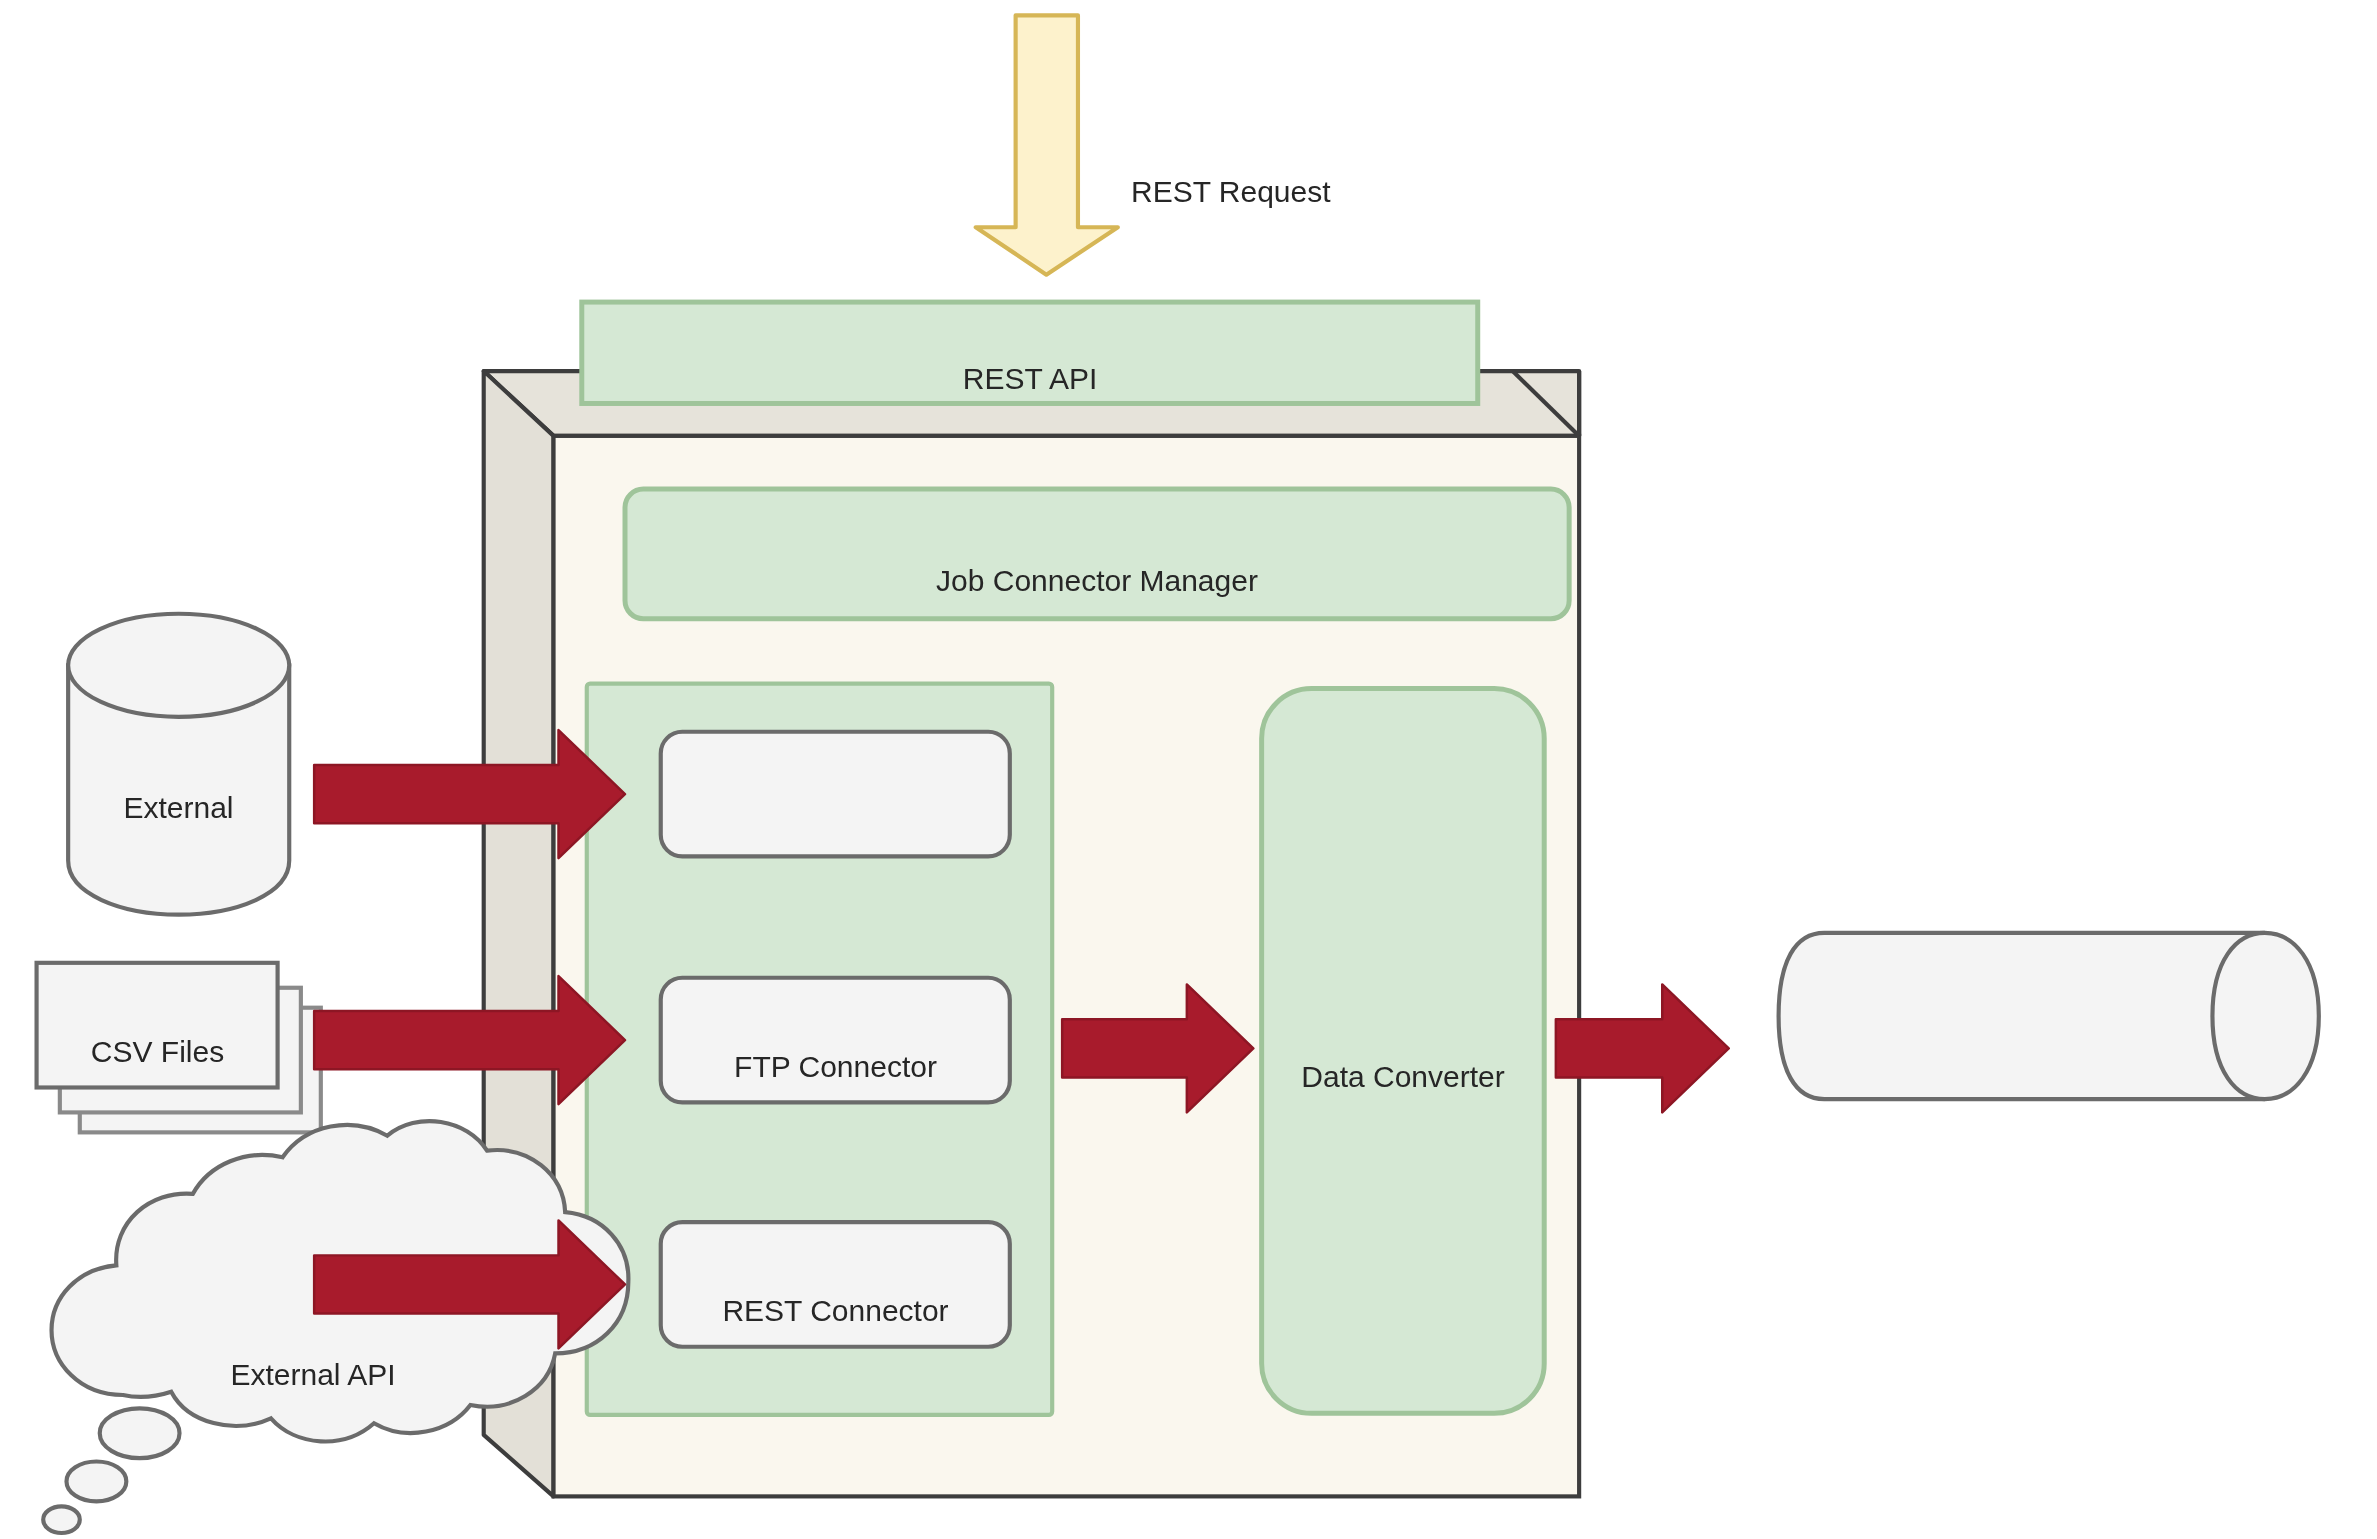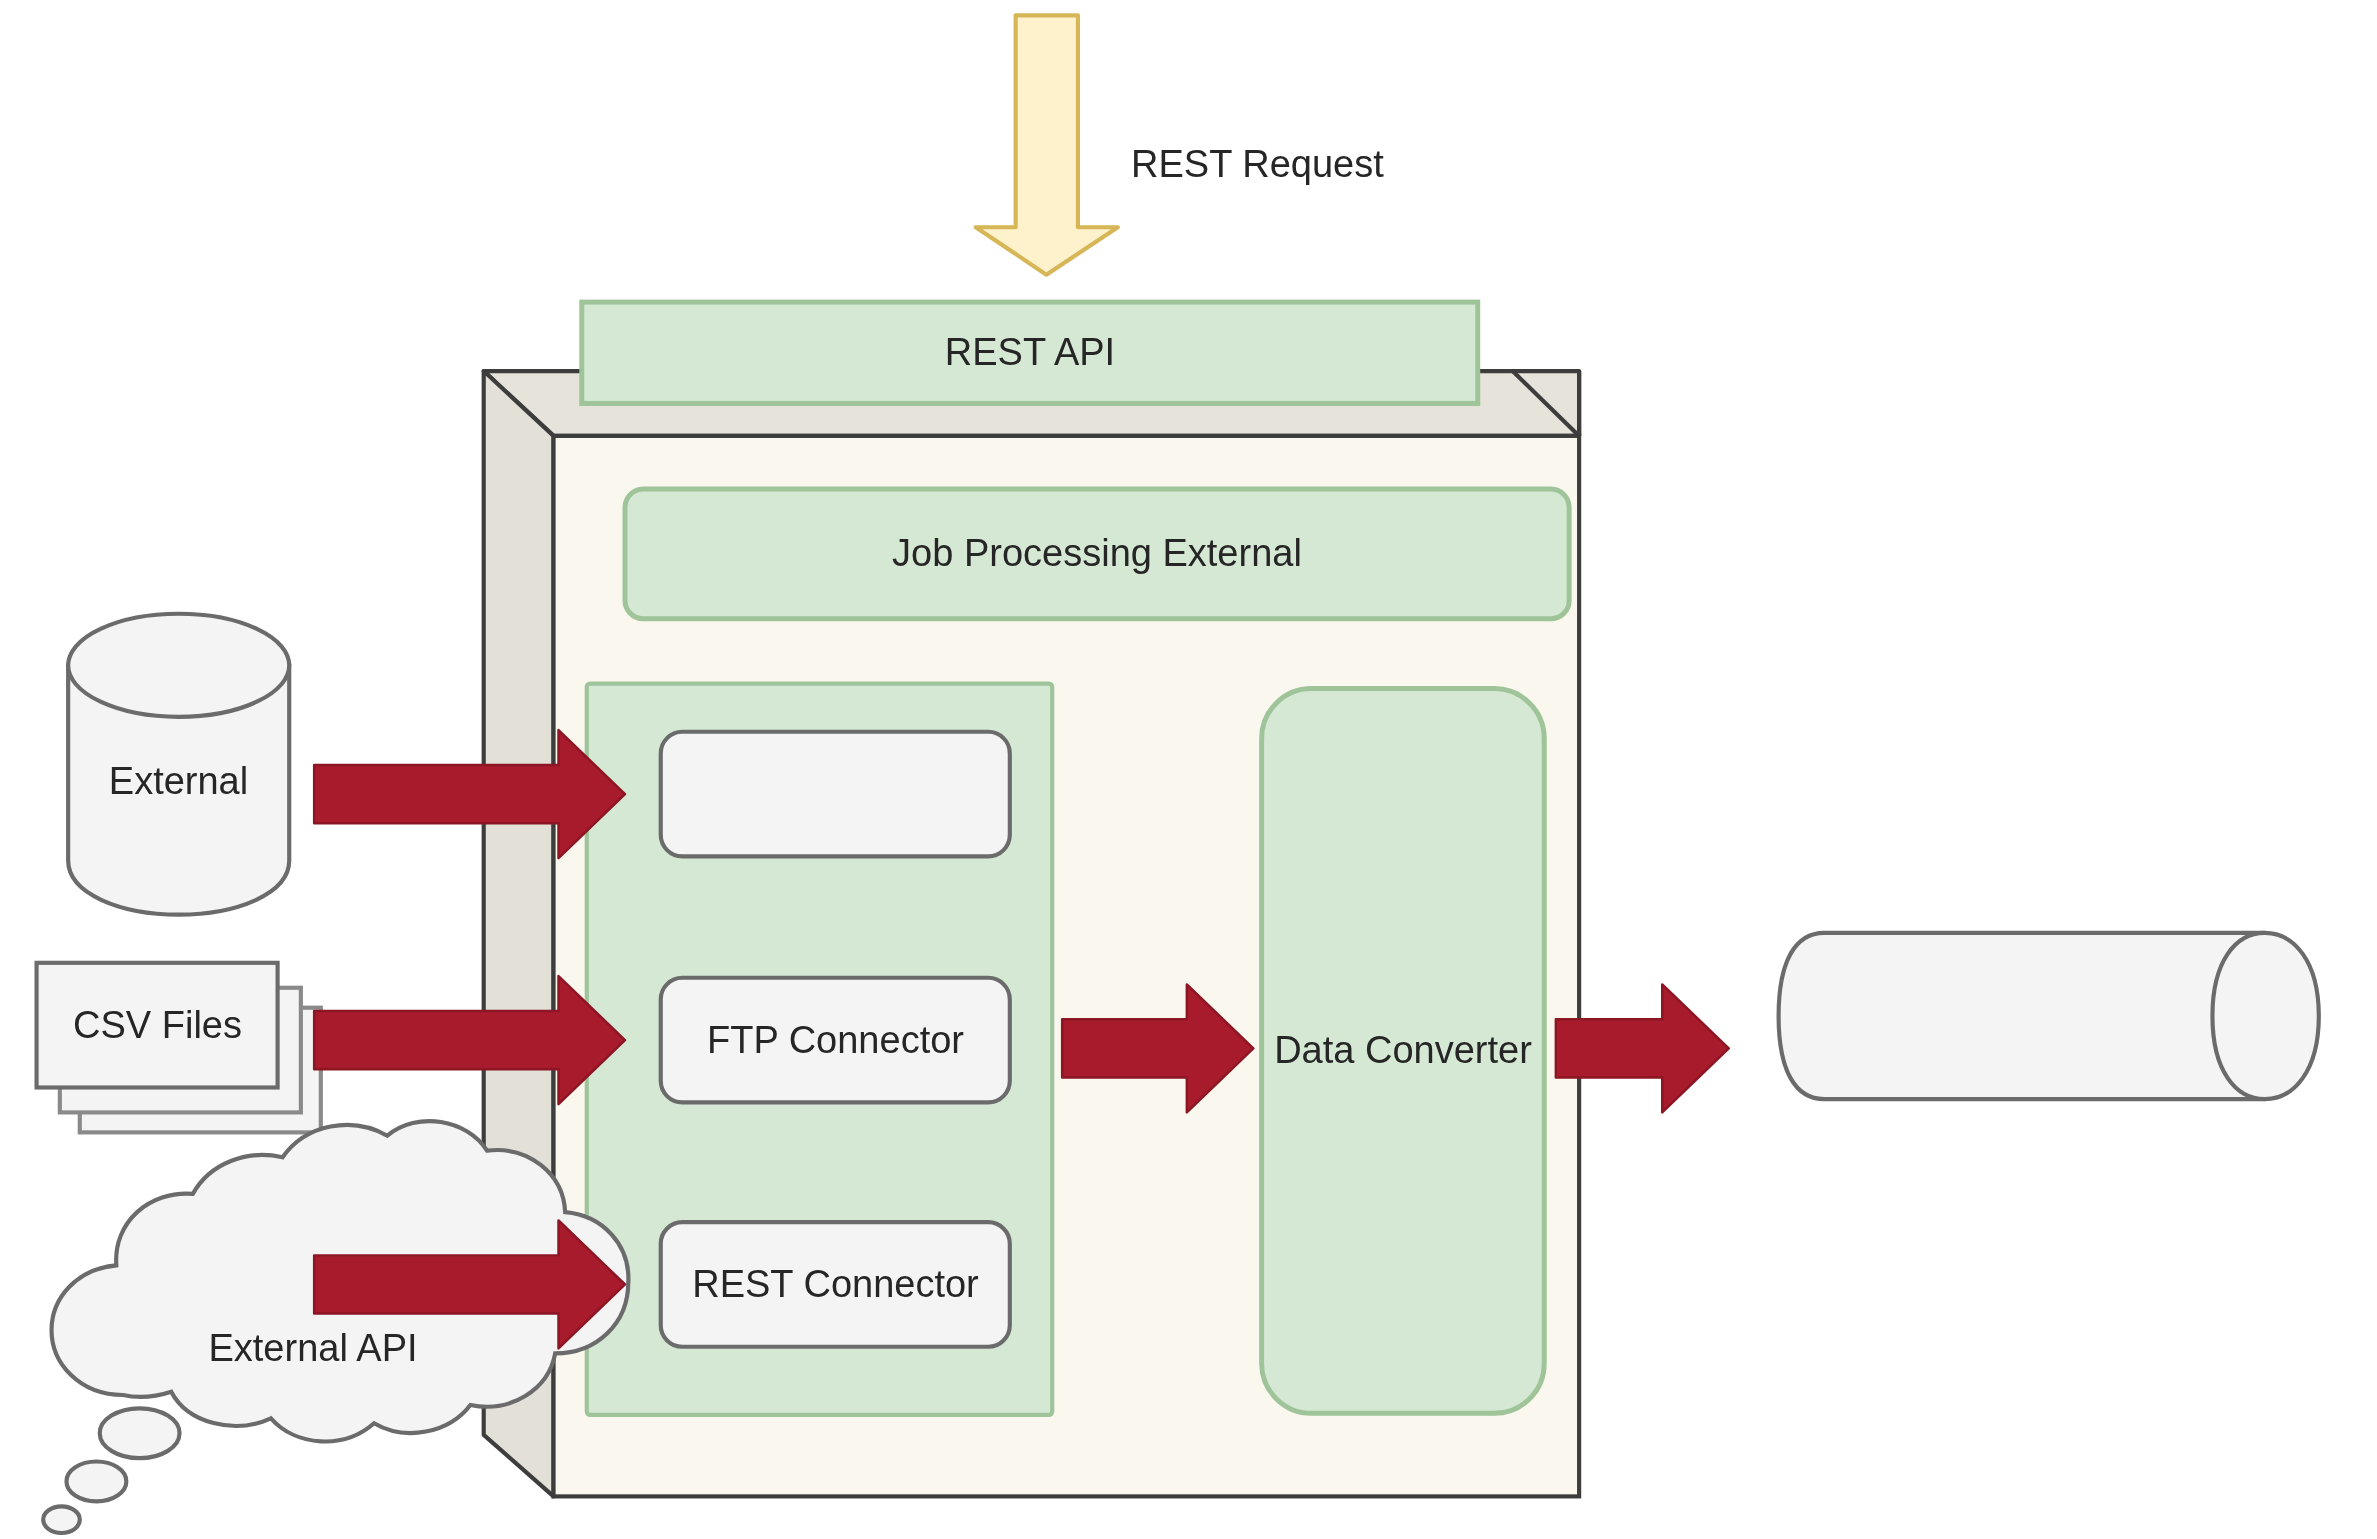--- a/index.html
+++ b/index.html
@@ -25,24 +25,25 @@
     height: 1540px;
   }
   .lbl {
     position: absolute;
     display: flex;
     align-items: center;
     justify-content: center;
     text-align: center;
     color: #262626;
     font-family: "Liberation Sans", sans-serif;
-    font-size: 38px;
+    font-size: 30px;
     line-height: 1.15;
     white-space: nowrap;
     pointer-events: none;
+    margin-top: 27px;
   }
 </style>
 </head>
 <body>
 
 <div id="canvas">
 
   <svg class="layer" viewBox="0 0 2860 1852" xmlns="http://www.w3.org/2000/svg">
 
     <g>
@@ -145,21 +146,21 @@
     <g>
       <path d="M 1872 1226 L 2000 1226 L 2000 1184 L 2080 1261 L 2000 1338 L 2000 1296 L 1872 1296 Z" fill="#a81b2c" stroke="#8d1624" stroke-width="3" stroke-linejoin="round"></path>
     </g>
 
   </svg>
 
   <div class="lbl" style="left:1131px; top:140px; width:349px; height:50px; justify-content:flex-start;">REST Request</div>
 
   <div class="lbl" style="left:582px; top:302px; width:896px; height:101px;">REST API</div>
 
-  <div class="lbl" style="left:625px; top:489px; width:944px; height:130px;">Job Processing External</div>
+  <div class="lbl" style="left:625px; top:489px; width:944px; height:130px;">Job Connector Manager</div>
 
 
   <div class="lbl" style="left:661px; top:978px; width:349px; height:125px;">FTP Connector</div>
 
   <div class="lbl" style="left:661px; top:1222px; width:349px; height:125px;">REST Connector</div>
 
   <div class="lbl" style="left:1245px; top:988px; width:316px; height:125px;">Data Converter</div>
 
   <div class="lbl" style="left:68px; top:748px; width:221px; height:67px;">External</div>
 

